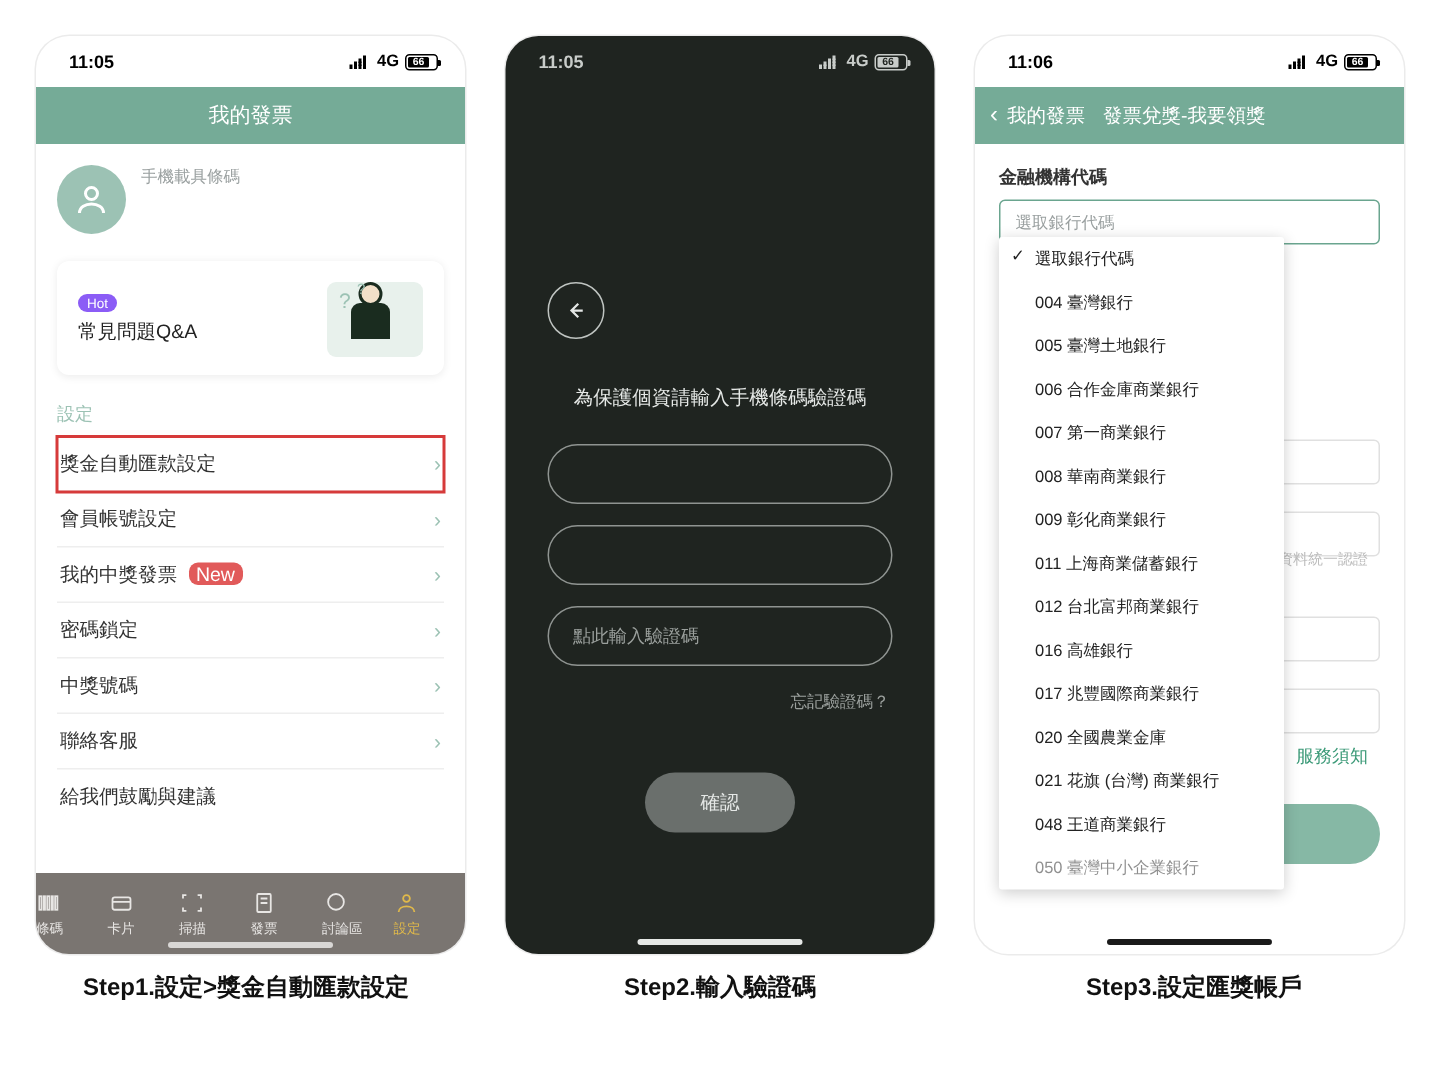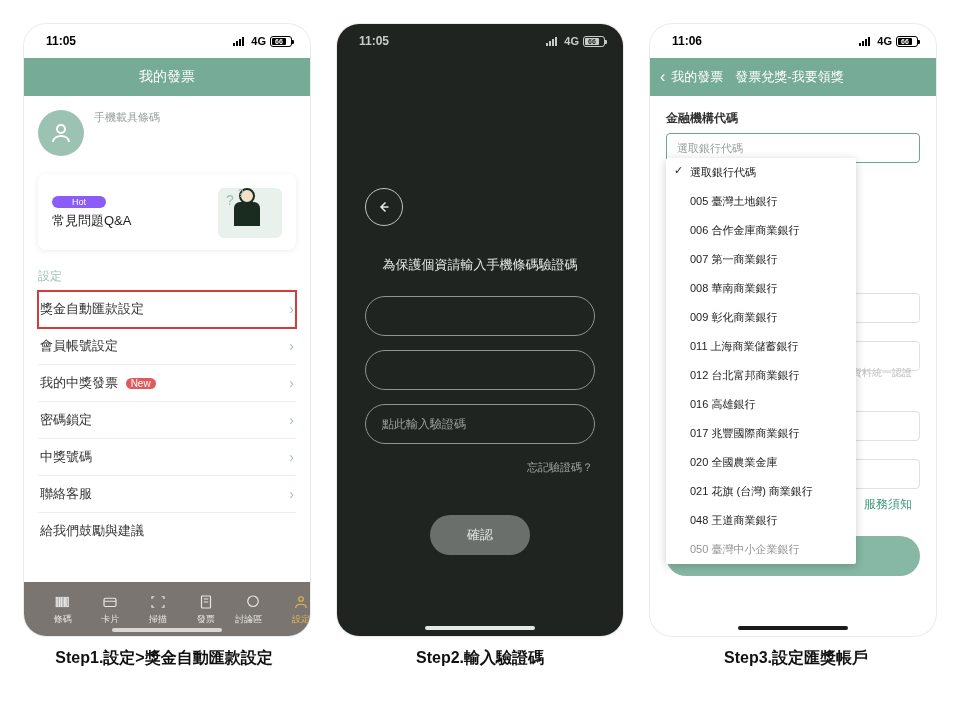--- a/index.html
+++ b/index.html
@@ -16,35 +16,35 @@
 
   
   .p1 .header { background:#75ab97; height:38px; display:flex; align-items:center; justify-content:center; color:#fff; font-size:14px; font-weight:500; }
   .p1 .body { padding: 14px 14px 0 14px; height: calc(100% - 34px - 38px - 54px); overflow:hidden; }
   .p1 .profile { display:flex; align-items:flex-start; gap:10px; margin-bottom:18px; }
   .p1 .avatar { width:46px; height:46px; border-radius:50%; background:#9cc2b4; display:flex; align-items:center; justify-content:center; }
   .p1 .avatar svg { width:24px; height:24px; stroke:#fff; fill:none; stroke-width:2; }
   .p1 .profile-label { font-size:11px; color:#9aa0a0; }
   .p1 .qa-card { background:#fff; border-radius:8px; box-shadow:0 1px 6px rgba(0,0,0,0.08); padding:14px 14px 12px 14px; display:flex; align-items:center; justify-content:space-between; margin-bottom:18px; position:relative; }
   .p1 .qa-left { display:flex; flex-direction:column; gap:4px; }
-  .p1 .hot { background:#8b5cf6; color:#fff; font-size:9px; padding:1px 20px; border-radius:6px; width:fit-content; }
+  .p1 .hot { background:#8b5cf6; color:#fff; font-size:9px; padding:1px 6px; border-radius:6px; width:fit-content; }
   .p1 .qa-title { font-size:13px; font-weight:500; color:#222; }
   .p1 .qa-ill { width:64px; height:50px; background:#e8f1ec; border-radius:6px; position:relative; overflow:hidden; }
   .p1 .qa-ill::before { content:"?"; position:absolute; top:4px; left:8px; color:#9cc2b4; font-size:14px; }
   .p1 .qa-ill::after { content:"?"; position:absolute; top:0; left:20px; color:#9cc2b4; font-size:10px; }
   .p1 .man { position:absolute; right:18px; bottom:8px; width:34px; height:42px; }
   .p1 .man .head { width:16px; height:16px; border-radius:50%; background:#f2e0c9; border:2px solid #1a2c1f; margin:0 auto; }
   .p1 .man .torso { width:26px; height:24px; background:#1a2c1f; border-radius:6px 6px 0 0; margin:-2px auto 0; }
   .p1 .section-label { font-size:12px; color:#9cc2b4; margin-bottom:6px; }
   .p1 .row { display:flex; align-items:center; justify-content:space-between; padding:9px 2px; border-bottom:1px solid #eee; font-size:13px; color:#333; }
   .p1 .row .chev { color:#9cc2b4; font-size:14px; }
   .p1 .row.hl { outline:2px solid #d63a3a; outline-offset:-1px; }
-  .p1 .newtag { background:#e15a5a; color:#fff; font-size:10px; padding:0 5px; border-radius:6px; margin-left:4px; }
+  .p1 .newtag { background:#e15a5a; color:#fff; font-size:13px; padding:0 5px; border-radius:6px; margin-left:4px; }
   .p1 .tabbar { position:absolute; bottom:0; left:0; right:0; height:54px; background:#7a7571; display:flex; }
-  .p1 .tab { flex:1; display:flex; flex-direction:column; align-items:flex-end; justify-content:center; gap:2px; color:#e8e6e4; font-size:9px; }
+  .p1 .tab { flex:1; display:flex; flex-direction:column; align-items:flex-start; justify-content:center; gap:2px; color:#e8e6e4; font-size:9px; }
   .p1 .tab.active { color:#e0b94a; }
   .p1 .tab svg { width:18px; height:18px; stroke:currentColor; fill:none; stroke-width:1.6; }
   .p1 .home-ind { position:absolute; bottom:4px; left:50%; transform:translateX(-50%); width:110px; height:4px; border-radius:2px; background:#d9d7d5; }
 
   
   .p2 { background:#1f2420; }
   .p2 .statusbar { color:#c8ccc9; }
   .p2 .sb-signal::before { background:#c8ccc9; box-shadow: 3px 0 0 #c8ccc9, 3px -2px 0 #c8ccc9, 6px 0 0 #c8ccc9, 6px -2px 0 #c8ccc9, 6px -4px 0 #c8ccc9, 9px 0 0 #c8ccc9, 9px -2px 0 #c8ccc9, 9px -4px 0 #c8ccc9, 9px -6px 0 #c8ccc9; }
   .p2 .sb-batt { border-color:#c8ccc9; } .p2 .sb-batt::after { background:#c8ccc9; } .p2 .sb-batt i { background:#c8ccc9; color:#1f2420; }
   .p2 .content { padding: 130px 28px 0; display:flex; flex-direction:column; align-items:center; }
@@ -241,20 +241,21 @@
       <span class="title2">發票兌獎-我要領獎</span>
     </div>
     <div class="body">
       <div class="label">金融機構代碼</div>
       <div class="select">
         <span>選取銀行代碼</span>
       </div>
 
       <div class="dropdown">
         <div class="opt sel">選取銀行代碼</div>
+        <div class="opt">004 臺灣銀行</div>
         <div class="opt">005 臺灣土地銀行</div>
         <div class="opt">006 合作金庫商業銀行</div>
         <div class="opt">007 第一商業銀行</div>
         <div class="opt">008 華南商業銀行</div>
         <div class="opt">009 彰化商業銀行</div>
         <div class="opt">011 上海商業儲蓄銀行</div>
         <div class="opt">012 台北富邦商業銀行</div>
         <div class="opt">016 高雄銀行</div>
         <div class="opt">017 兆豐國際商業銀行</div>
         <div class="opt">020 全國農業金庫</div>

